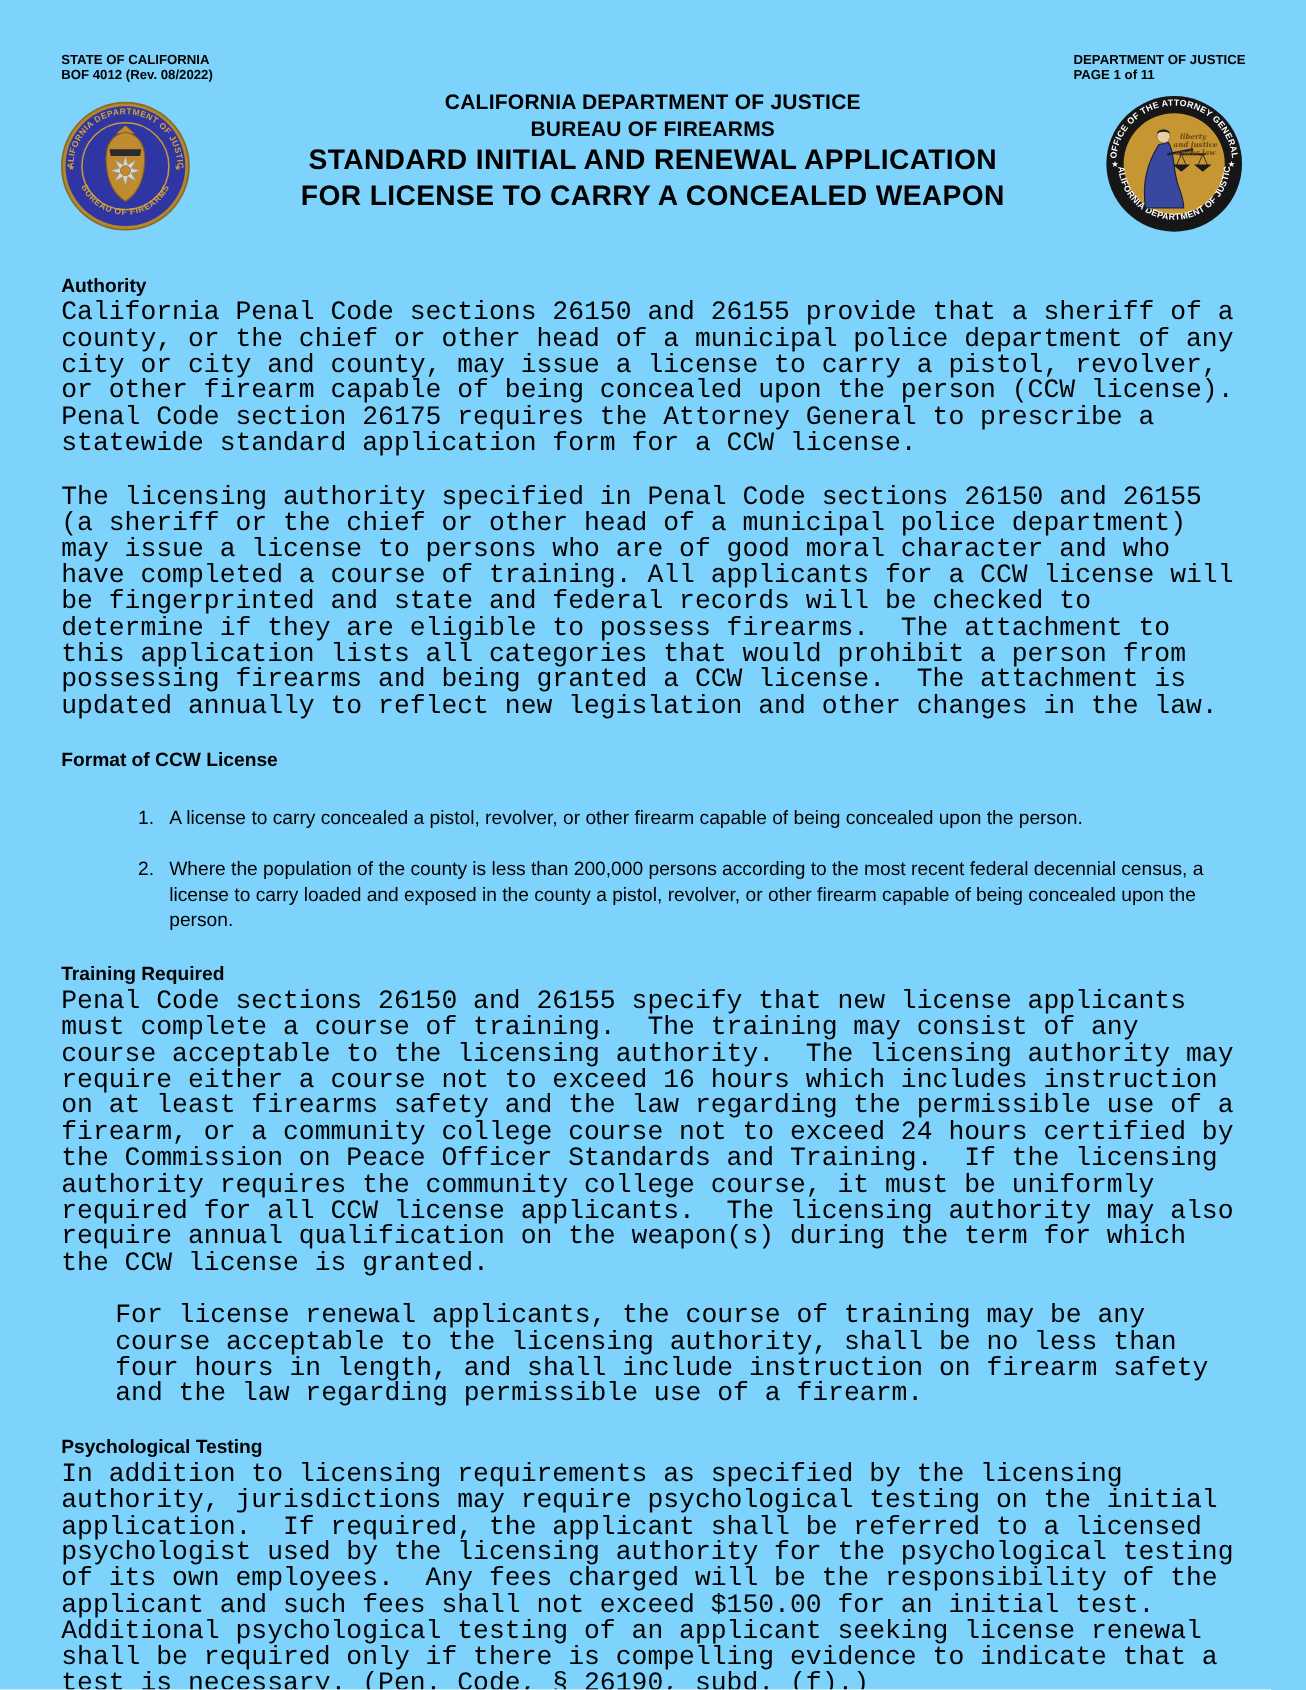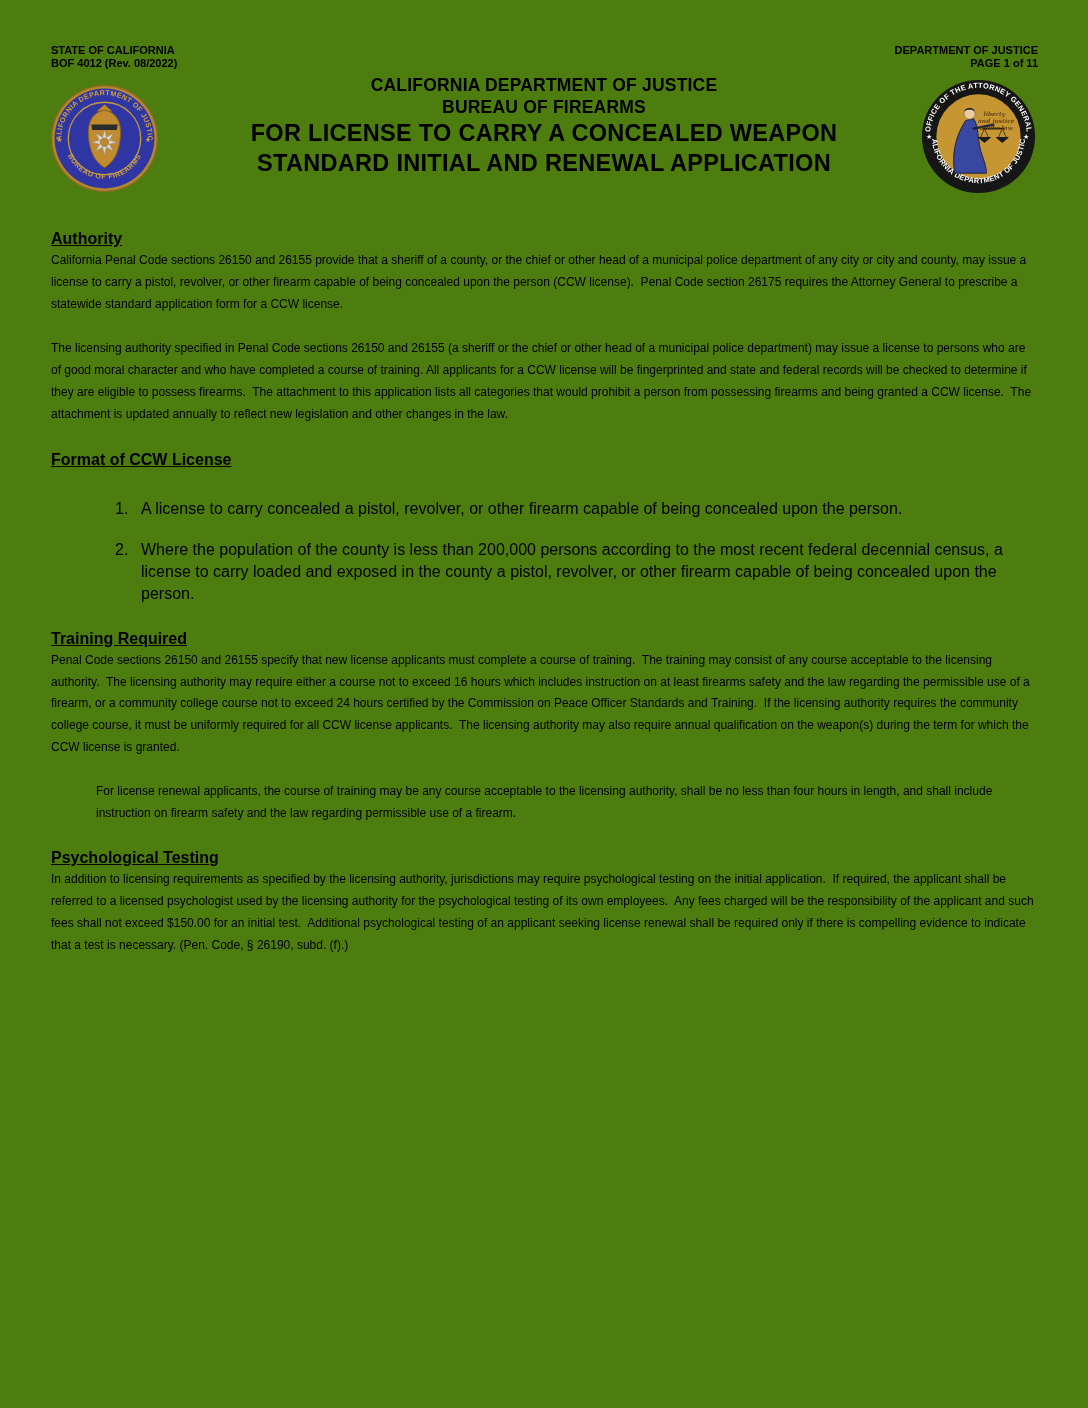--- a/index.html
+++ b/index.html
@@ -2,38 +2,38 @@
 <html><head>
 <meta charset="utf-8">
 <style>
   * { margin:0; padding:0; box-sizing:border-box; }
   html,body { background:#ffffff; }
   body {
     width:1088px; height:1408px;
     font-family:"Liberation Sans", sans-serif;
     color:#000;
   }
-  .page { position:relative; width:1088px; height:1408px; background:#4d7c0f; overflow:hidden; }
+  .page { position:relative; width:1088px; height:1408px; background:#7dd3fc; overflow:hidden; }
 
   
   .hdr { position:absolute; top:0; left:0; width:100%; height:228px; }
   .meta-left { position:absolute; top:44px; left:51px; font-size:11px; font-weight:bold; line-height:13px; white-space:nowrap; }
-  .meta-right { position:absolute; top:44px; right:50px; font-size:11px; font-weight:bold; line-height:13px; text-align:right; white-space:nowrap; }
+  .meta-right { position:absolute; top:44px; right:50px; font-size:11px; font-weight:bold; line-height:13px; text-align:left; white-space:nowrap; }
   .titles { position:absolute; top:74px; left:0; width:100%; text-align:center; }
   .t-small { font-size:17.5px; font-weight:bold; line-height:22px; letter-spacing:0.2px; }
   .t-big { font-size:23.5px; font-weight:bold; line-height:30px; letter-spacing:0.3px; }
   .seal { position:absolute; }
   .seal-left { left:48px; top:82px; width:113px; height:113px; }
   .seal-right { left:919px; top:77px; width:119px; height:119px; }
 
   
   main { position:absolute; top:228px; left:51px; width:985px; }
   section { margin-bottom:23px; }
-  h2 { font-size:16px; font-weight:bold; text-decoration:underline; line-height:22px; }
-  p { font-size:12px; line-height:21.8px; white-space:pre-wrap; }
+  h2 { font-size:16px; font-weight:bold; line-height:22px; }
+  p { font-size:22px; line-height:21.8px; white-space:pre-wrap;font-family:Liberation Mono, monospace; }
   p + p { margin-top:22px;margin-left:45px; }
   .fmt-list { margin-top:27px; }
   .fmt-item { display:flex; padding-left:64px; margin-bottom:20px; font-size:16px; line-height:21.8px; }
   .fmt-item .num { width:26px; flex:none; }
   .fmt-item .li-text { flex:1; white-space:pre-wrap; }
 </style>
 </head>
 <body>
 
 <div class="page">
@@ -46,22 +46,22 @@
     </div>
 
     <div class="meta-right">
       <div>DEPARTMENT OF JUSTICE</div>
       <div>PAGE 1 of 11</div>
     </div>
 
     <div class="titles">
       <div class="t-small">CALIFORNIA DEPARTMENT OF JUSTICE</div>
       <div class="t-small">BUREAU OF FIREARMS</div>
+      <div class="t-big">STANDARD INITIAL AND RENEWAL APPLICATION</div>
       <div class="t-big">FOR LICENSE TO CARRY A CONCEALED WEAPON</div>
-      <div class="t-big">STANDARD INITIAL AND RENEWAL APPLICATION</div>
     </div>
 
     <svg class="seal seal-left" viewBox="0 0 120 120">
       <circle cx="60" cy="60" r="57" fill="#8a6a22"></circle>
       <circle cx="60" cy="60" r="55.5" fill="#b3872e"></circle>
       <circle cx="60" cy="60" r="53" fill="#2f36a4"></circle>
       <circle cx="60" cy="60" r="38.5" fill="none" stroke="#c49a3c" stroke-width="1.4"></circle>
       <defs>
         <path id="ls-top" d="M 14,60 A 46,46 0 1 1 106,60"></path>
         <path id="ls-bot" d="M 17,60 A 43,43 0 0 0 103,60"></path>

